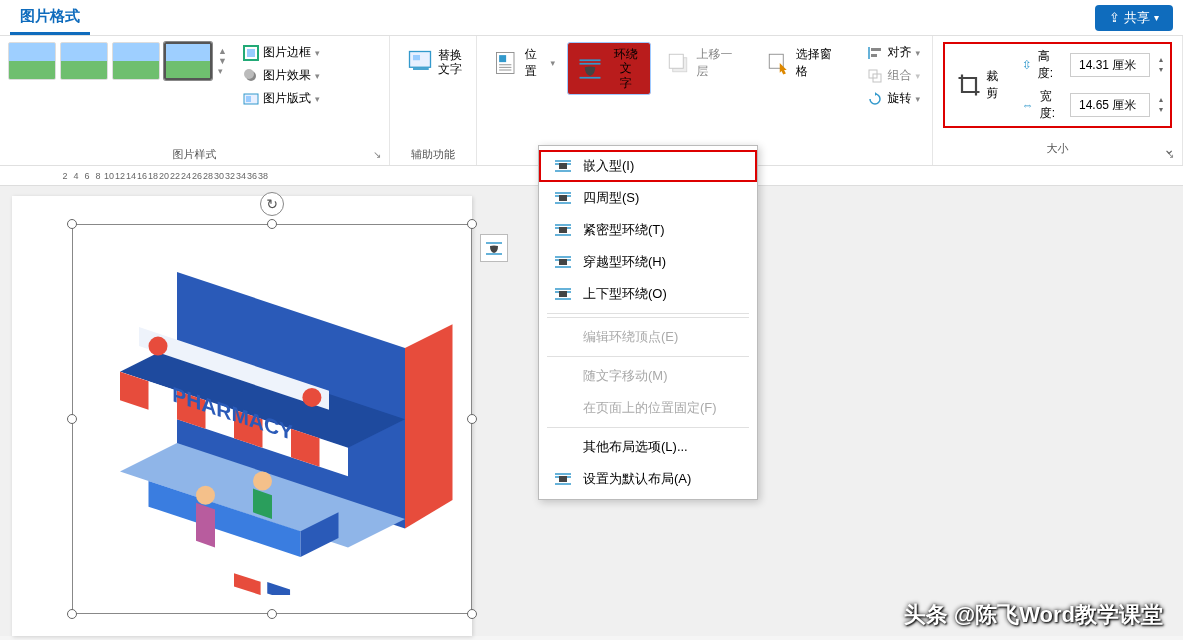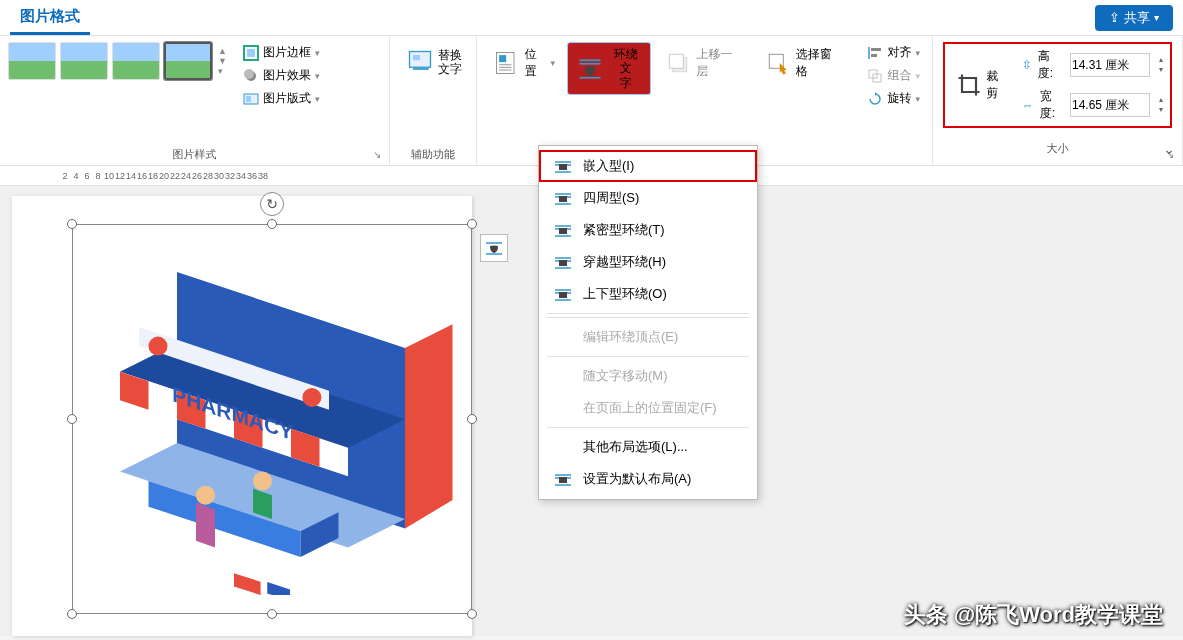--- a/index.html
+++ b/index.html
@@ -24,21 +24,21 @@
     
     .big-btn { display: flex; align-items: center; padding: 4px 6px; cursor: pointer; font-size: 12px; gap: 2px; }
     .big-btn.pressed { background: #b91c1c; border: 1px solid #9ec9ff; border-radius: 3px; }
     .big-icon { width: 32px; height: 32px; display: flex; align-items: center; justify-content: center; }
     .big-icon svg { width: 28px; height: 28px; }
     
     .launcher { position: absolute; bottom: 4px; right: 4px; width: 12px; height: 12px; font-size: 10px; color: #888; cursor: pointer; }
     
     .size-group { padding: 6px 10px; }
     .size-row { display: flex; align-items: center; gap: 6px; margin-bottom: 6px; font-size: 12px; }
-    .size-input { width: 80px; height: 24px; border: 1px solid #ccc; padding: 2px 1px; font-size: 12px; }
+    .size-input { width: 80px; height: 24px; border: 1px solid #ccc; padding: 2px 8px; font-size: 12px; }
     .spin { display: flex; flex-direction: column; }
     .spin span { width: 10px; height: 10px; font-size: 8px; text-align: center; line-height: 10px; cursor: pointer; color: #666; }
     .red-box { border: 2px solid #d00; padding: 4px; }
     
     .ruler { background: #fff; height: 20px; border-bottom: 1px solid #ddd; font-size: 9px; padding-left: 60px; display: flex; align-items: center; color: #666; gap: 1px; }
     .ruler span { display: inline-block; width: 10px; text-align: center; }
     
     .canvas { background: #f0f0f0; position: relative; height: 450px; }
     .page { position: absolute; left: 12px; top: 10px; width: 460px; height: 440px; background: #fff; box-shadow: 1px 1px 4px rgba(0,0,0,0.15); }
     
@@ -48,21 +48,21 @@
     .h-tl { top: -5px; left: -5px; } .h-tr { top: -5px; right: -5px; }
     .h-bl { bottom: -5px; left: -5px; } .h-br { bottom: -5px; right: -5px; }
     .h-tm { top: -5px; left: 50%; margin-left: -5px; } .h-bm { bottom: -5px; left: 50%; margin-left: -5px; }
     .h-ml { left: -5px; top: 50%; margin-top: -5px; } .h-mr { right: -5px; top: 50%; margin-top: -5px; }
     .rotate-h { position: absolute; top: -32px; left: 50%; margin-left: -12px; width: 24px; height: 24px; border: 1px solid #888; border-radius: 50%; background: #fff; display: flex; align-items: center; justify-content: center; font-size: 14px; color: #555; }
     .wrap-badge { position: absolute; top: 10px; right: -36px; width: 28px; height: 28px; border: 1px solid #bbb; background: #fff; display: flex; align-items: center; justify-content: center; }
     
     .pharmacy { position: absolute; inset: 10px; }
     
     .dropdown { position: absolute; left: 538px; top: 145px; width: 220px; background: #fff; border: 1px solid #bbb; box-shadow: 2px 2px 8px rgba(0,0,0,0.2); z-index: 100; padding: 4px 0; }
-    .dd-item { display: flex; align-items: flex-end; gap: 10px; padding: 7px 14px; font-size: 13px; cursor: pointer; }
+    .dd-item { display: flex; align-items: center; gap: 10px; padding: 7px 14px; font-size: 13px; cursor: pointer; }
     .dd-item.sel { outline: 2px solid #d00; outline-offset: -2px; }
     .dd-item.disabled { color: #aaa; }
     .dd-sep { height: 1px; background: #e0e0e0; margin: 3px 8px; }
     .dd-icon { width: 20px; height: 16px; display: flex; align-items: center; justify-content: center; }
     .dd-icon svg { width: 18px; height: 14px; }
     
     .watermark { position: absolute; bottom: 10px; right: 20px; font-size: 22px; font-weight: bold; color: #fff; text-shadow: 0 0 4px #000, 1px 1px 2px #000; pointer-events: none; }
     
     .collapse-caret { position: absolute; right: 8px; bottom: 8px; font-size: 14px; color: #666; cursor: pointer; }
   </style>

